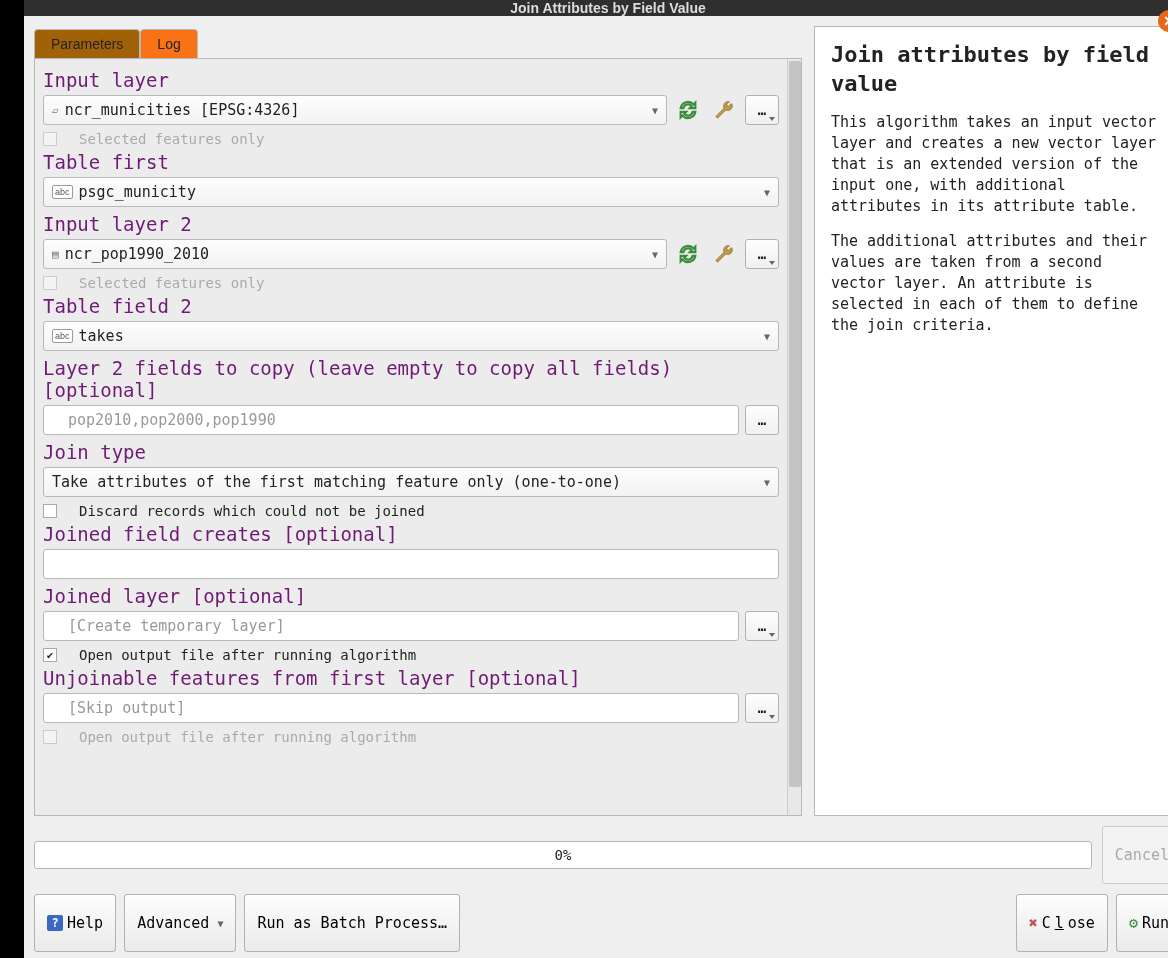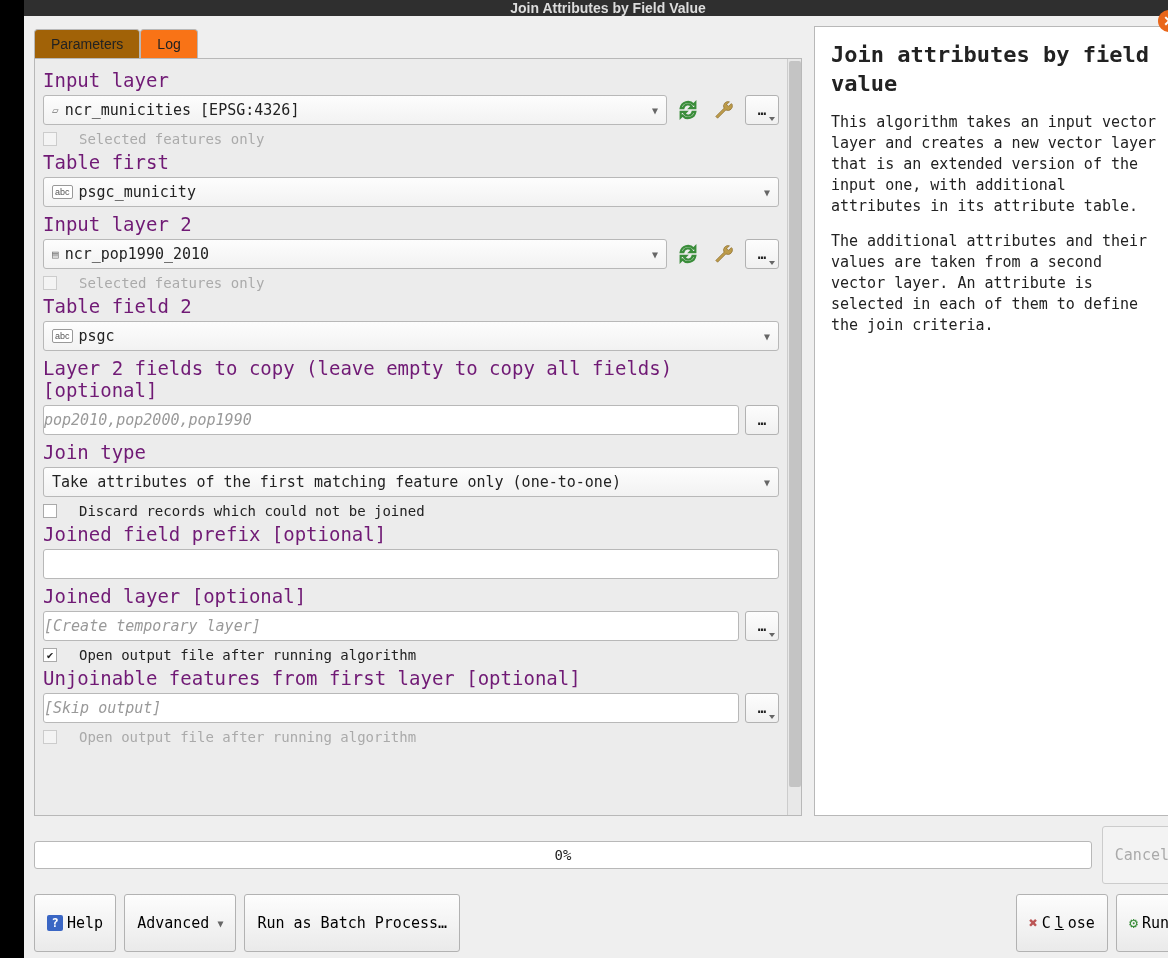--- a/index.html
+++ b/index.html
@@ -213,25 +213,24 @@
   font-size: 11px;
 }
 .checkbox.disabled { border-color: #ccc; background:#f4f4f4; }
 .checkbox-label.disabled { color: #aaa; }
 .text-input {
   flex: 1;
   height: 30px;
   background: #fff;
   border: 1px solid #b8b8b8;
   border-radius: 3px;
-  padding: 0 0;
+  padding: 0 24px;
   font-size: 15px;
   color: #4c1d95;
   font-family: inherit;
-  font-style: italic;
 }
 .text-input::placeholder { color: #999; }
 .help-pane {
   width: 368px;
   border: 1px solid #b8b8b8;
   background: #fff;
   padding: 14px 16px;
   overflow: auto;
 }
 .help-pane h2 {
@@ -370,21 +369,21 @@
             </div>
             <div class="checkbox-row">
               <span class="checkbox disabled"></span>
               <span class="checkbox-label disabled">Selected features only</span>
             </div>
 
             <div class="row-label">Table field 2</div>
             <div class="row-input">
               <div class="combo">
                 <span class="abc-icon">abc</span>
-                <span class="combo-text">psgc</span>
+                <span class="combo-text">takes</span>
                 <span class="caret">▼</span>
               </div>
             </div>
 
             <div class="row-label">Layer 2 fields to copy (leave empty to copy all fields) [optional]</div>
             <div class="row-input">
               <input class="text-input" placeholder="pop2010,pop2000,pop1990" style="">
               <div class="more-btn no-caret">…</div>
             </div>
 
@@ -394,21 +393,21 @@
                 <span class="combo-text">Take attributes of the first matching feature only (one-to-one)</span>
                 <span class="caret">▼</span>
               </div>
             </div>
 
             <div class="checkbox-row">
               <span class="checkbox"></span>
               <span>Discard records which could not be joined</span>
             </div>
 
-            <div class="row-label">Joined field prefix [optional]</div>
+            <div class="row-label">Joined field creates [optional]</div>
             <div class="row-input">
               <input class="text-input" style="">
             </div>
 
             <div class="row-label">Joined layer [optional]</div>
             <div class="row-input">
               <input class="text-input" placeholder="[Create temporary layer]" style="">
               <div class="more-btn">…</div>
             </div>
             <div class="checkbox-row">

